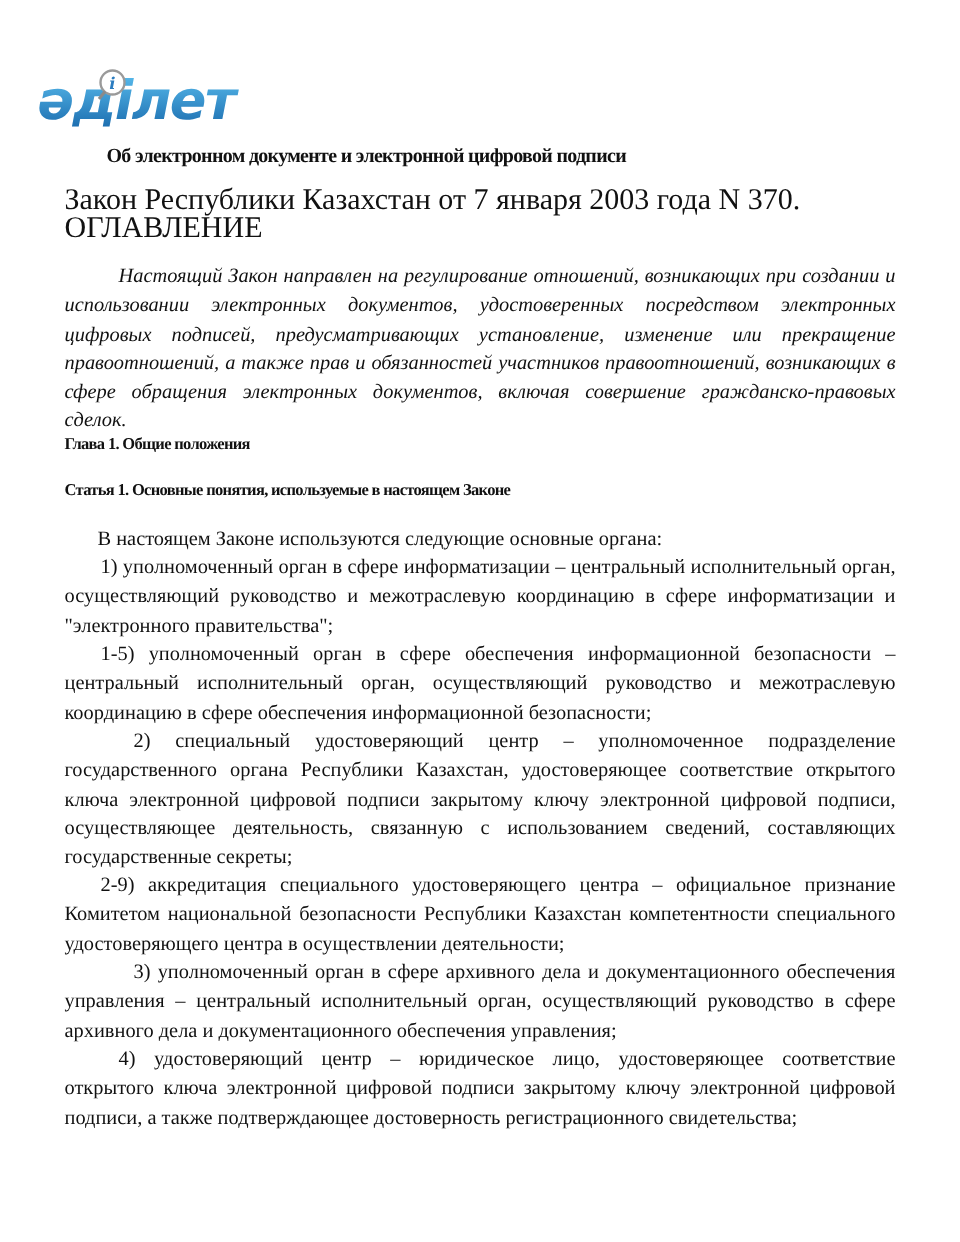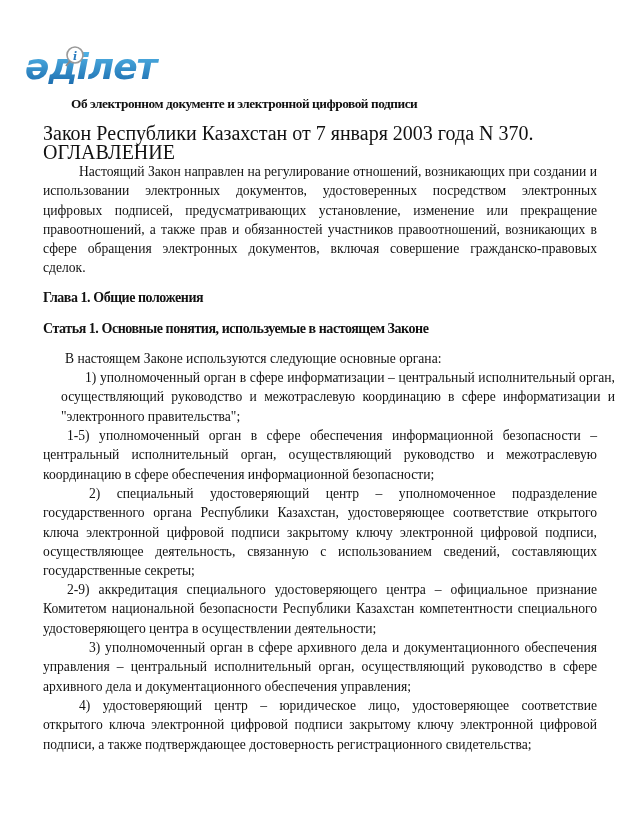--- a/index.html
+++ b/index.html
@@ -6,27 +6,27 @@
   body { width: 640px; height: 828px; overflow: hidden; position: relative;
          font-family: "Liberation Serif", "DejaVu Serif", serif; color: #111; }
   .logo { position: absolute; left: 25px; top: 42px; width: 140px; height: 45px; }
   .doc-title { position: absolute; left: 43px; top: 96px; font-weight: bold;
                font-size: 13.3px; letter-spacing: -0.45px; white-space: nowrap; margin-left: 28px; }
   .line { font-size: 20px; line-height: 19px; }
   .subtitle { position: absolute; left: 43px; top: 124px; }
   .toc { position: absolute; left: 43px; top: 143px; }
   .para { position: absolute; left: 43px; width: 554px; font-size: 13.6px; line-height: 19.3px;
           text-align: justify; text-align-last: left; }
-  .intro { top: 162px; text-indent: 36px; }
-  .heading { position: absolute; left: 43px; font-weight: bold; font-size: 14px;
+  .intro { top: 174px; text-indent: 36px; font-style: italic; }
+  .heading { position: absolute; left: 43px; font-weight: bold; font-size: 11px;
              letter-spacing: -0.45px; white-space: nowrap; }
   .h-chapter { top: 290px; }
   .h-article { top: 321px; }
   .def-intro { top: 349px; text-indent: 22px; }
-  .d1 { top: 368px; text-indent: 24px; margin-left: 18px; }
+  .d1 { top: 368px; text-indent: 24px; }
   .d1-1 { top: 426px; text-indent: 24px; }
   .d2 { top: 484px; text-indent: 46px; }
   .d2-1 { top: 580px; text-indent: 24px; }
   .d3 { top: 638px; text-indent: 46px; }
   .d4 { top: 696px; text-indent: 36px; }
 </style>
 </head>
 <body>
 
 <div class="logo">

